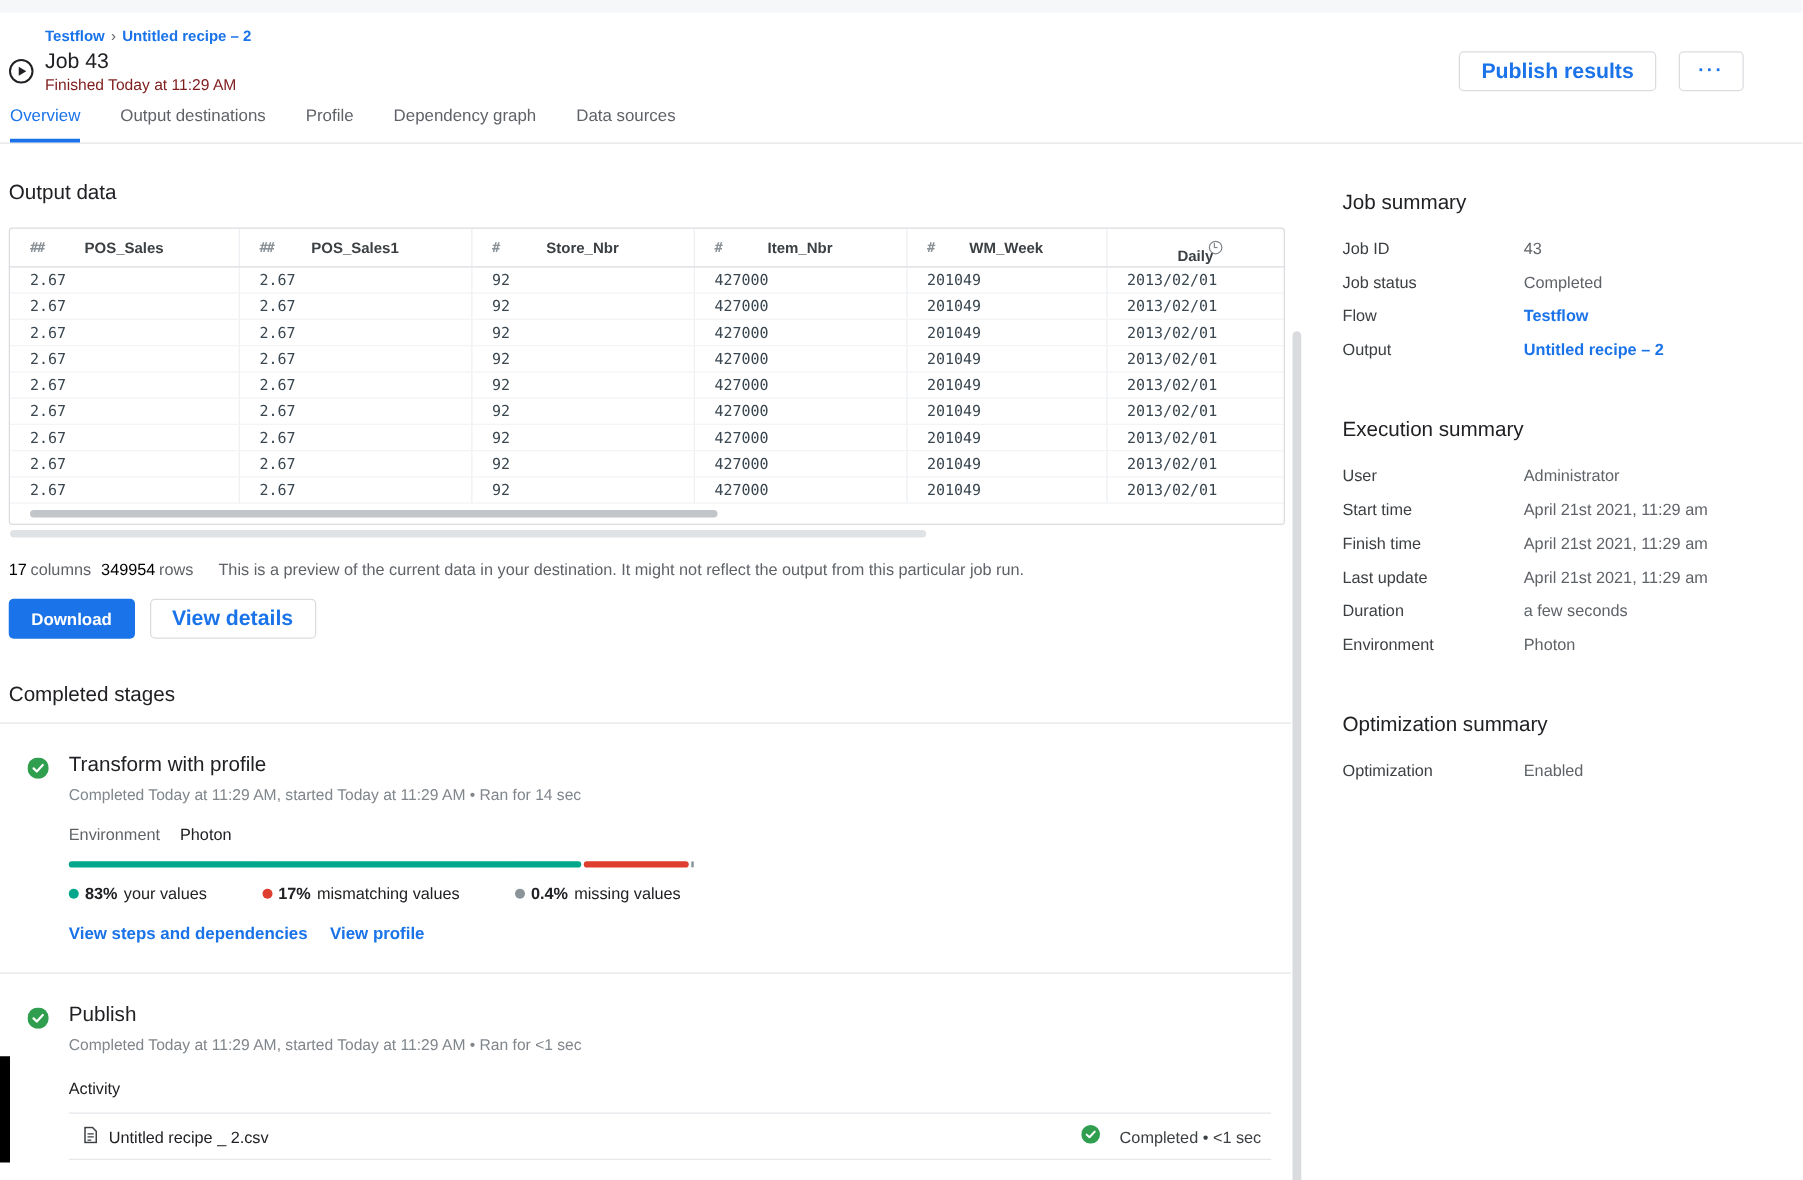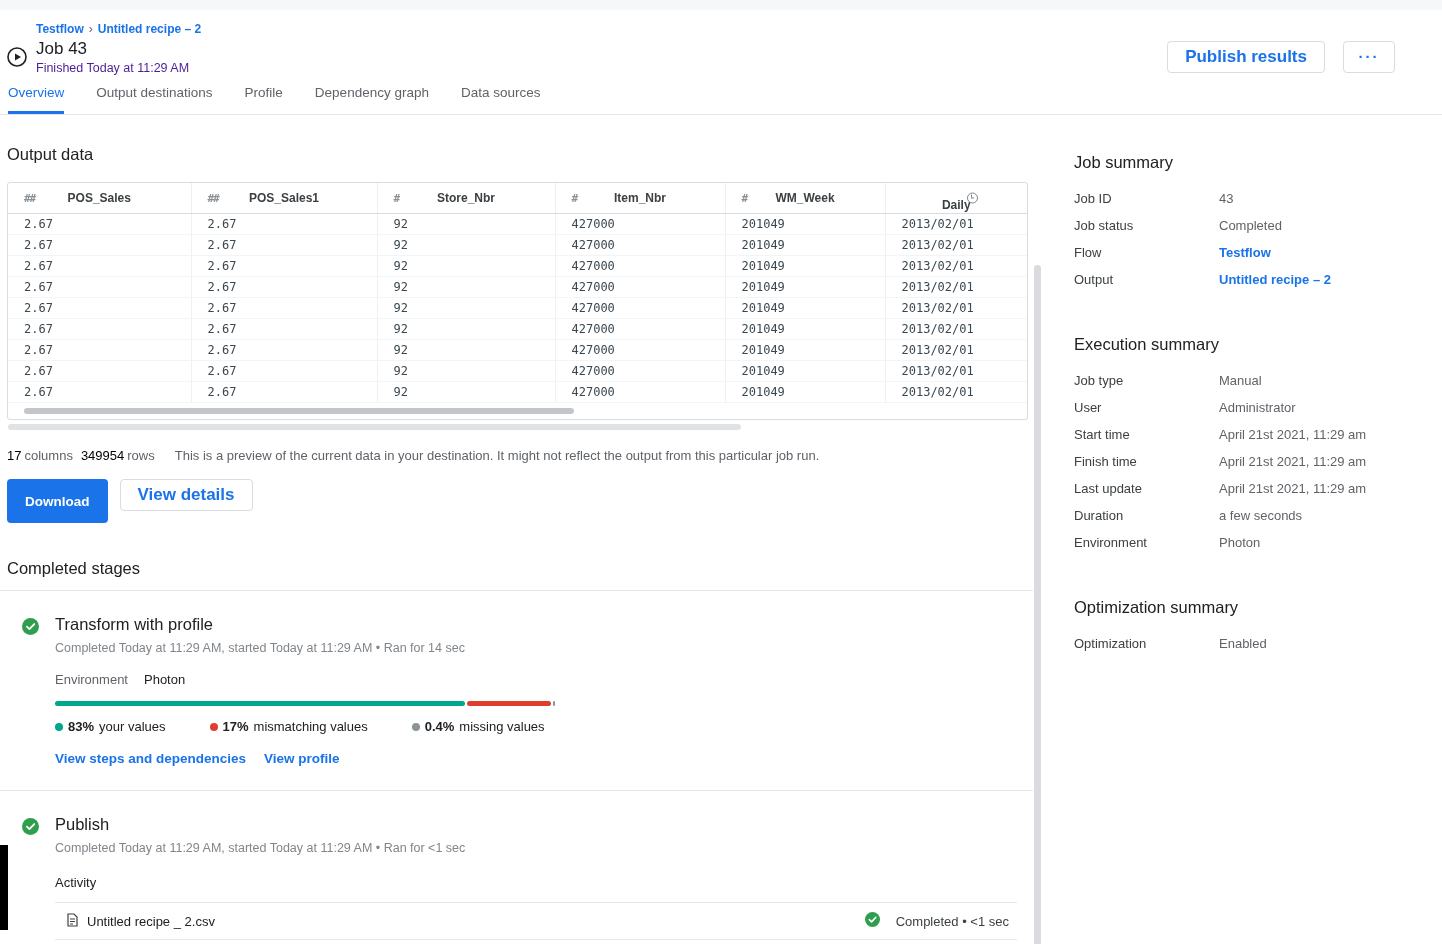--- a/index.html
+++ b/index.html
@@ -22,21 +22,21 @@
   .top-strip{height:10px;background:#f6f7f8;width:100%;}
 
   
   header{position:relative;height:72px;padding:12px 0 0 8px;}
   .job-icon{position:absolute;left:6px;top:36px;width:22px;height:22px;}
   .head-text{margin-left:28px;}
   .crumbs{font-size:12px;display:flex;gap:5px;align-items:center;}
   .crumbs a{color:var(--accent-blue);}
   .crumb-sep{color:#5f6368;font-size:12px;}
   h1.page-title{margin:3px 0 2px 0;font-size:17px;font-weight:500;color:#202124;}
-  .subtitle{font-size:12.5px;color:#4c1d95;}
+  .subtitle{font-size:12.5px;color:#7f1d1d;}
   .header-actions{position:absolute;right:47px;top:31px;display:flex;gap:18px;}
   .btn-outline{
     background:#fff;border:1px solid #dadce0;border-radius:4px;height:32px;
     color:var(--accent-blue);font-weight:700;font-size:17px;padding:0 17px;
     font-family:"Liberation Sans",sans-serif;
   }
   .btn-more{width:52px;padding:0;font-size:15px;letter-spacing:2px;line-height:30px;}
 
   
   .tabs{display:flex;gap:32px;padding-left:8px;border-bottom:1px solid #e3e5e8;height:33px;align-items:flex-end;}
@@ -81,21 +81,21 @@
   .inner-hscroll-thumb{position:absolute;left:16px;top:3px;width:550px;height:6px;background:#c2c6ca;border-radius:3px;}
   .outer-hscroll{width:733px;height:6px;background:#e0e3e6;border-radius:3px;margin:4px 0 0 1px;}
 
   .table-summary{margin-top:18px;font-size:13px;color:#5f6368;display:flex;align-items:baseline;}
   .table-summary .num{color:#000000;font-weight:400;margin-right:3px;}
   .table-summary .word{margin-right:8px;}
   .table-summary .note{margin-left:12px;color:#5f6368;}
 
   .action-row{margin-top:16px;display:flex;gap:12px;}
   .btn-primary{
-    background:var(--accent-blue);color:#fff;border:none;border-radius:4px;height:44px;
+    background:var(--accent-blue);color:#fff;border:none;border-radius:4px;height:32px;
     font-weight:700;font-size:13.5px;padding:0 18px;font-family:"Liberation Sans",sans-serif;
   }
 
   .full-divider{border:none;border-top:1px solid #e4e6e9;margin:12px 0 0 -7px;width:1033px;}
 
   
   .stage{position:relative;padding:24px 0 24px 48px;}
   .stage-check{position:absolute;left:15px;top:27px;}
   .stage-title{font-size:16.5px;font-weight:400;color:#202124;margin:0;}
   .stage-meta{font-size:12.5px;color:#80868b;margin-top:7px;}
@@ -402,24 +402,20 @@
           <a class="info-value link" href="#" data-interactable="true">Testflow</a>
         </div>
         <div class="info-row" data-interactable="false">
           <span class="info-label" data-interactable="false">Output</span>
           <a class="info-value link" href="#" data-interactable="true">Untitled recipe – 2</a>
         </div>
       </section>
       <section class="side-section" data-interactable="false">
         <h2 class="section-heading" data-interactable="false">Execution summary</h2>
         <div class="info-row" data-interactable="false">
-          <span class="info-label" data-interactable="false">Job type</span>
-          <span class="info-value" data-interactable="false">Manual</span>
-        </div>
-        <div class="info-row" data-interactable="false">
           <span class="info-label" data-interactable="false">User</span>
           <span class="info-value" data-interactable="false">Administrator</span>
         </div>
         <div class="info-row" data-interactable="false">
           <span class="info-label" data-interactable="false">Start time</span>
           <span class="info-value" data-interactable="false">April 21st 2021, 11:29 am</span>
         </div>
         <div class="info-row" data-interactable="false">
           <span class="info-label" data-interactable="false">Finish time</span>
           <span class="info-value" data-interactable="false">April 21st 2021, 11:29 am</span>

